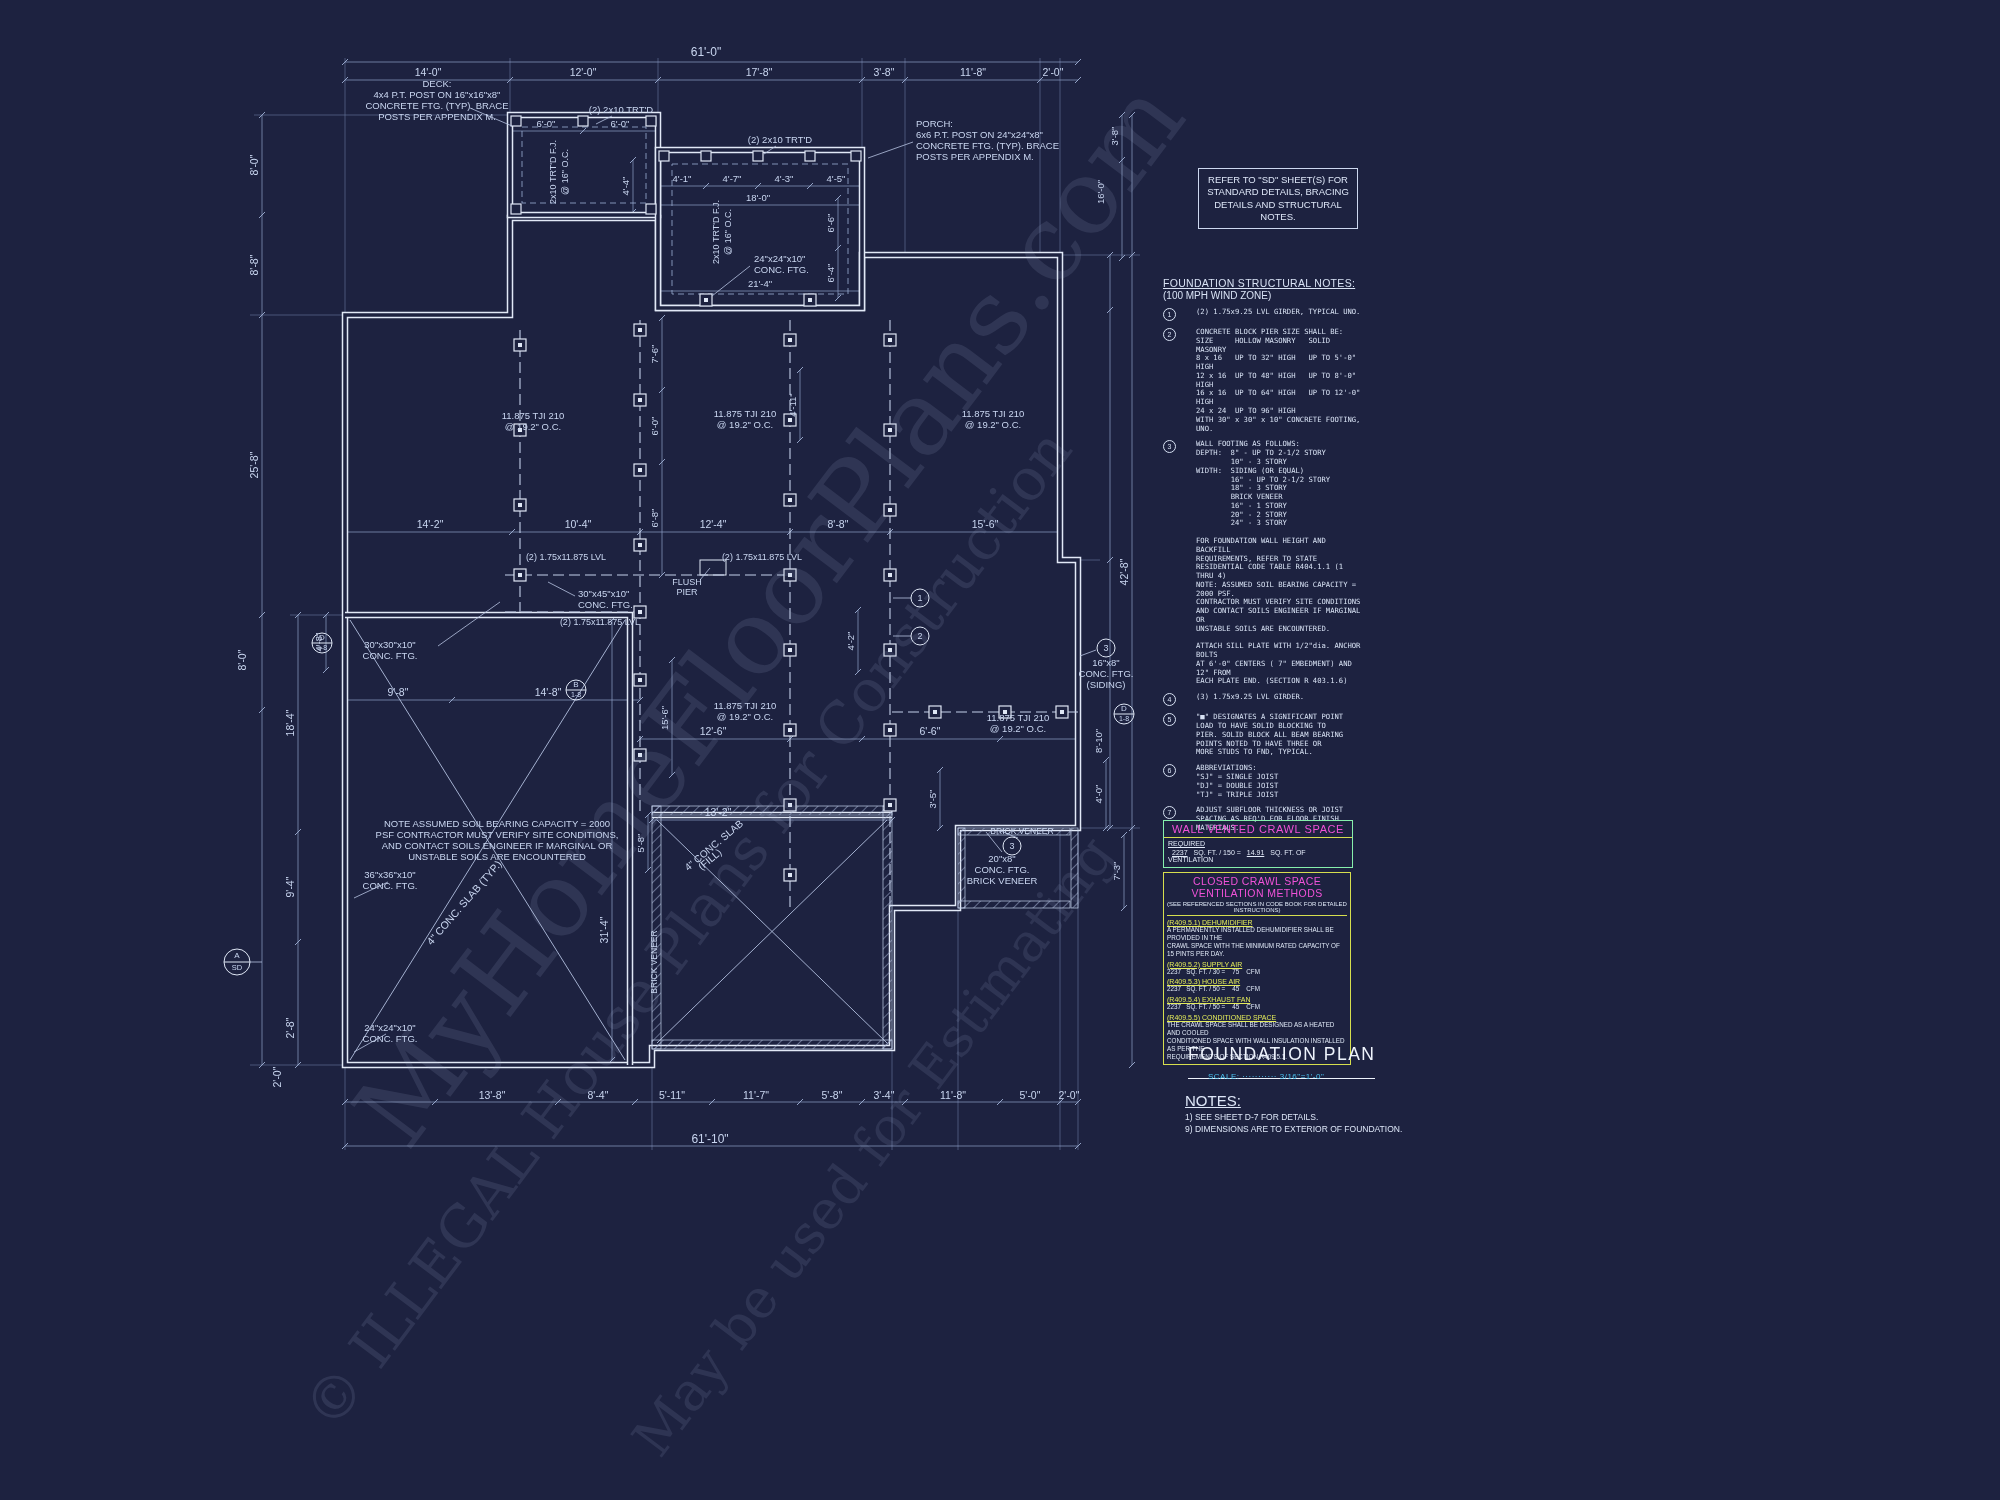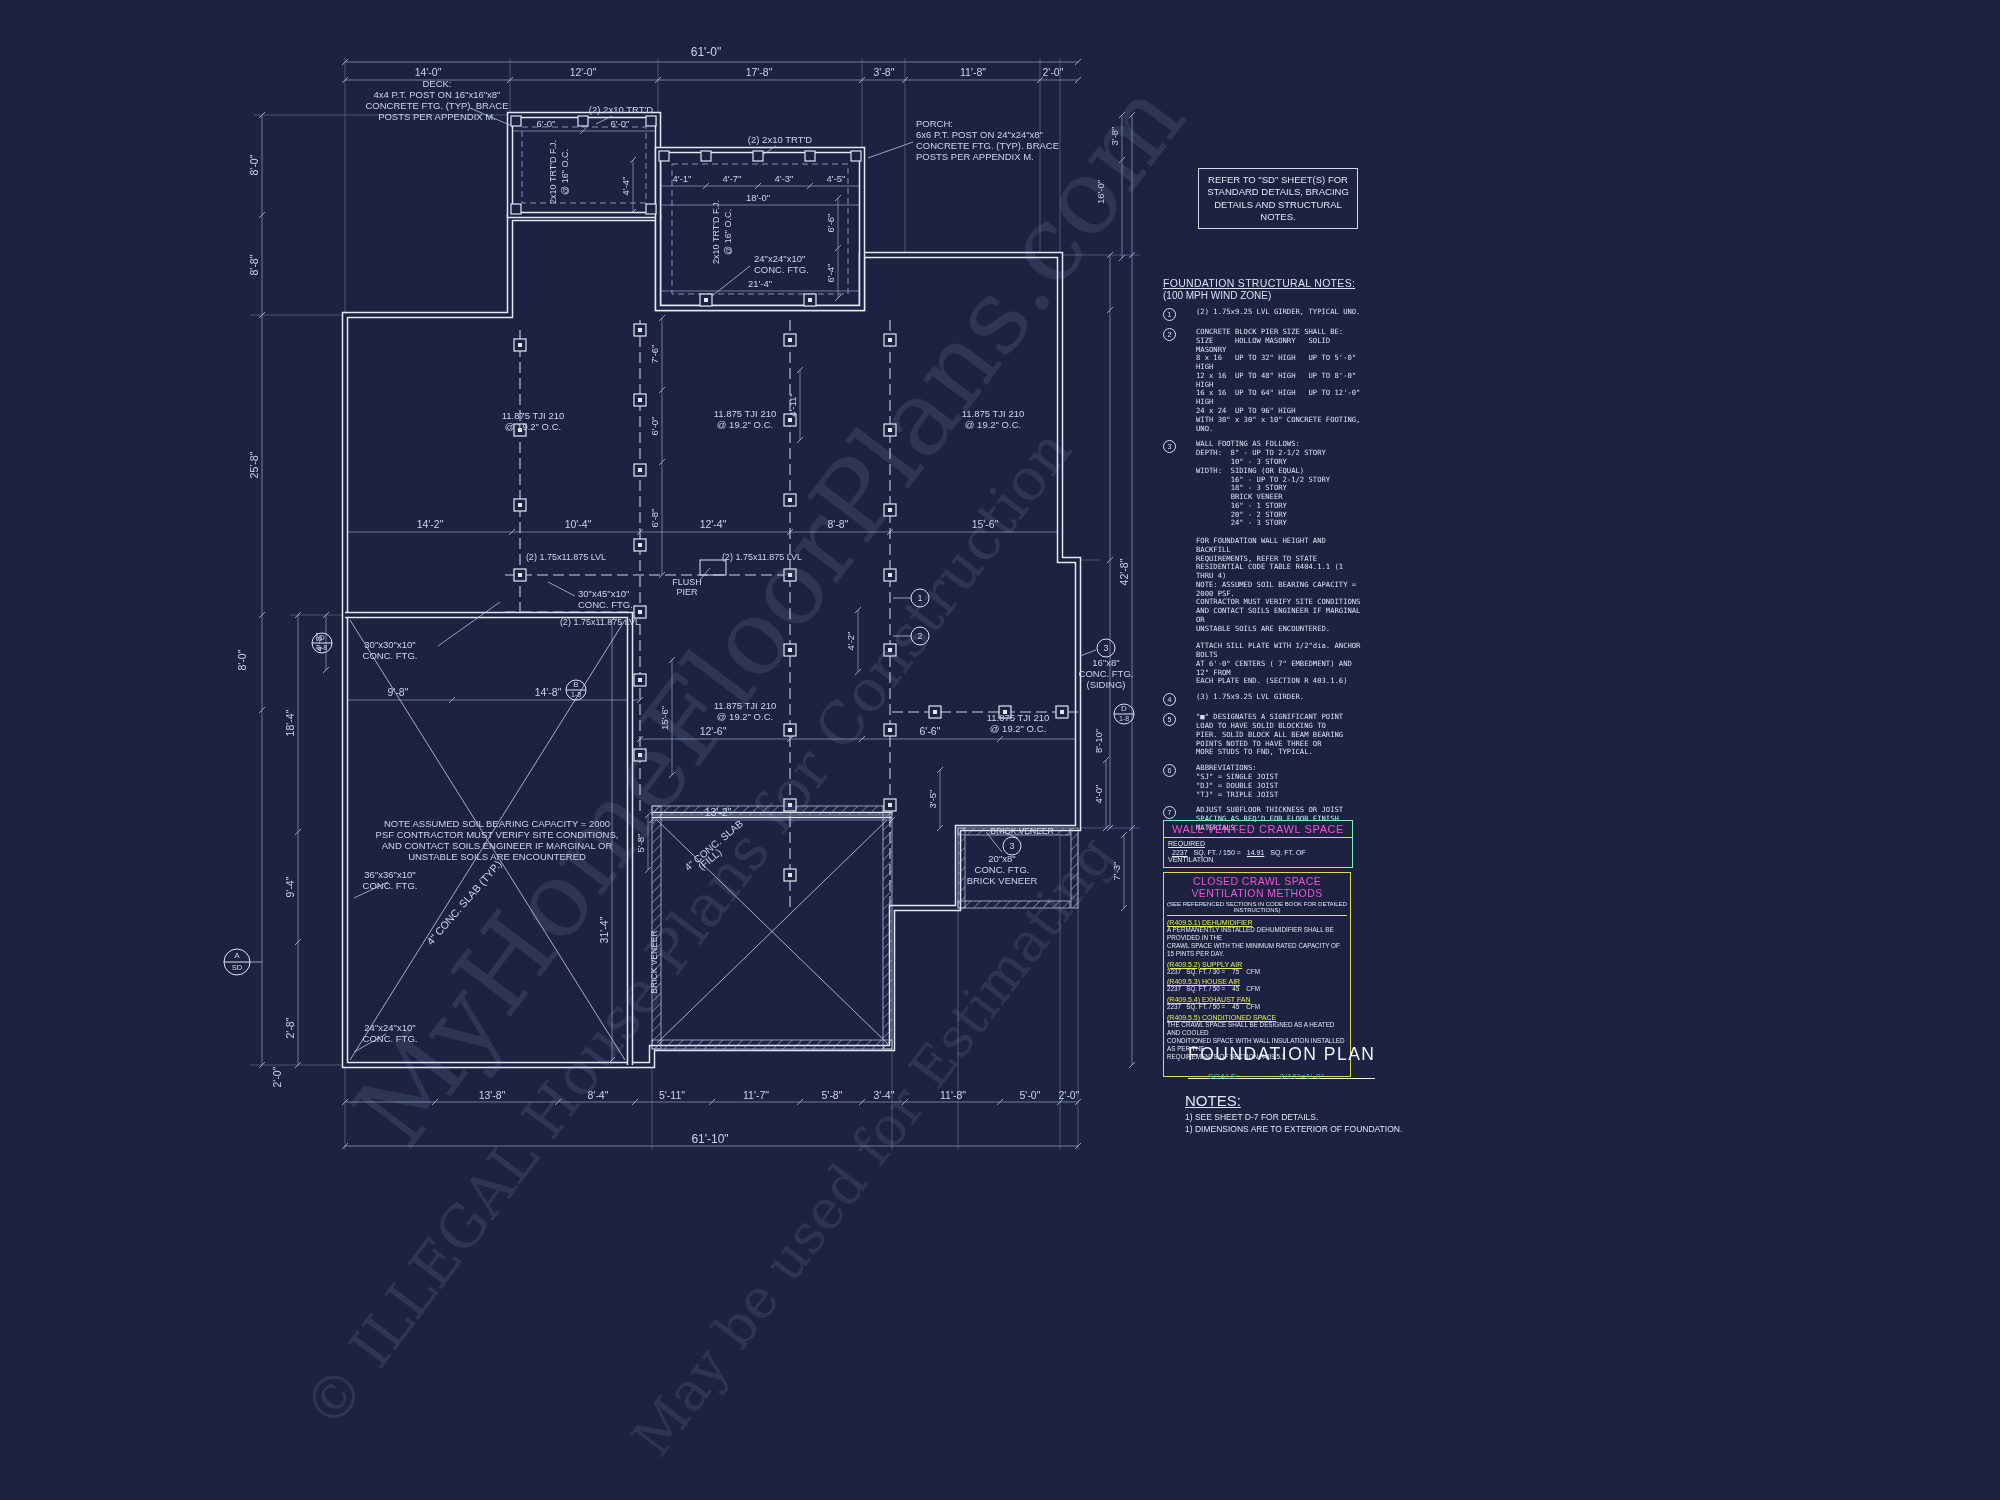--- a/index.html
+++ b/index.html
@@ -26,21 +26,21 @@
   .struct-w{font-size:10px;margin-bottom:7px;}
   .sn-item{display:flex;gap:20px;margin-bottom:7px;}
   .sn-num{flex:0 0 auto;width:11px;height:11px;border:1px solid #d8e2f4;border-radius:50%;text-align:center;font-size:7px;line-height:11px;}
   .sn-text{white-space:pre-wrap;font-size:7.2px;line-height:1.22;font-family:"DejaVu Sans Mono",monospace;}
 
   .crawl1{position:absolute;left:1163px;top:820px;width:188px;border:1px solid #86efac;color:#e2eaf8;}
   .c1-title{color:#f052d8;font-size:11px;text-align:center;border-bottom:1px solid #d6de4e;padding:2px 0;letter-spacing:.6px;}
   .c1-body{padding:2px 4px 4px 4px;font-size:7px;}
   .c1-req{text-decoration:underline;margin-bottom:2px;}
   .u{text-decoration:underline;padding:0 4px;}
-  .crawl2{position:absolute;left:1163px;top:872px;width:188px;border:1px solid #d6de4e;color:#dfe8f6;padding:2px 3px 16px 3px;box-sizing:border-box;}
+  .crawl2{position:absolute;left:1163px;top:872px;width:188px;border:1px solid #d6de4e;color:#dfe8f6;padding:2px 3px 4px 3px;box-sizing:border-box;}
   .c2-title{color:#f052d8;font-size:10.5px;text-align:center;letter-spacing:.4px;line-height:1.15;}
   .c2-sub{font-size:6px;text-align:center;margin:2px 0 1px 0;border-bottom:1px solid #d6de4e;padding-bottom:2px;}
   .c2-h{color:#e4ec5a;font-size:7px;margin-top:3px;text-decoration:underline;}
   .c2-b{font-size:6.3px;white-space:pre-wrap;line-height:1.25;}
 
   .fp-title{position:absolute;left:1188px;top:1044px;font-size:17.5px;color:#eef3fc;letter-spacing:1.5px;border-bottom:1px solid #eef3fc;padding-bottom:13px;}
   .fp-scale{position:absolute;left:1208px;top:1072px;color:#49c3f0;font-size:8px;letter-spacing:.5px;}
   .fp-notes{position:absolute;left:1185px;top:1092px;color:#dde6f7;font-size:8.5px;}
   .fpn-h{text-decoration:underline;margin-bottom:3px;font-size:15px;}
   .fpn-line{margin-bottom:2px;}
@@ -570,21 +570,21 @@
   <div class="fp-scale">
     <span>SCALE:</span>
     <span>···········</span>
     <span>3/16"=1'-0"</span>
   </div>
   <div class="fp-notes">
     <div class="fpn-h">NOTES:</div>
     <div>
 
     <div class="fpn-line">1)  SEE SHEET D-7 FOR DETAILS.</div>
-        <div class="fpn-line">1)  DIMENSIONS ARE TO EXTERIOR OF FOUNDATION.</div>
+        <div class="fpn-line">9)  DIMENSIONS ARE TO EXTERIOR OF FOUNDATION.</div>
       </div>
   </div>
 
   
   <div class="wm" id="wm1">MyHomeFloorPlans.com</div>
   <div class="wm" id="wm2">© ILLEGAL House Plans for Construction</div>
   <div class="wm" id="wm3">May be used for Estimating</div>
 
 </div>
 

